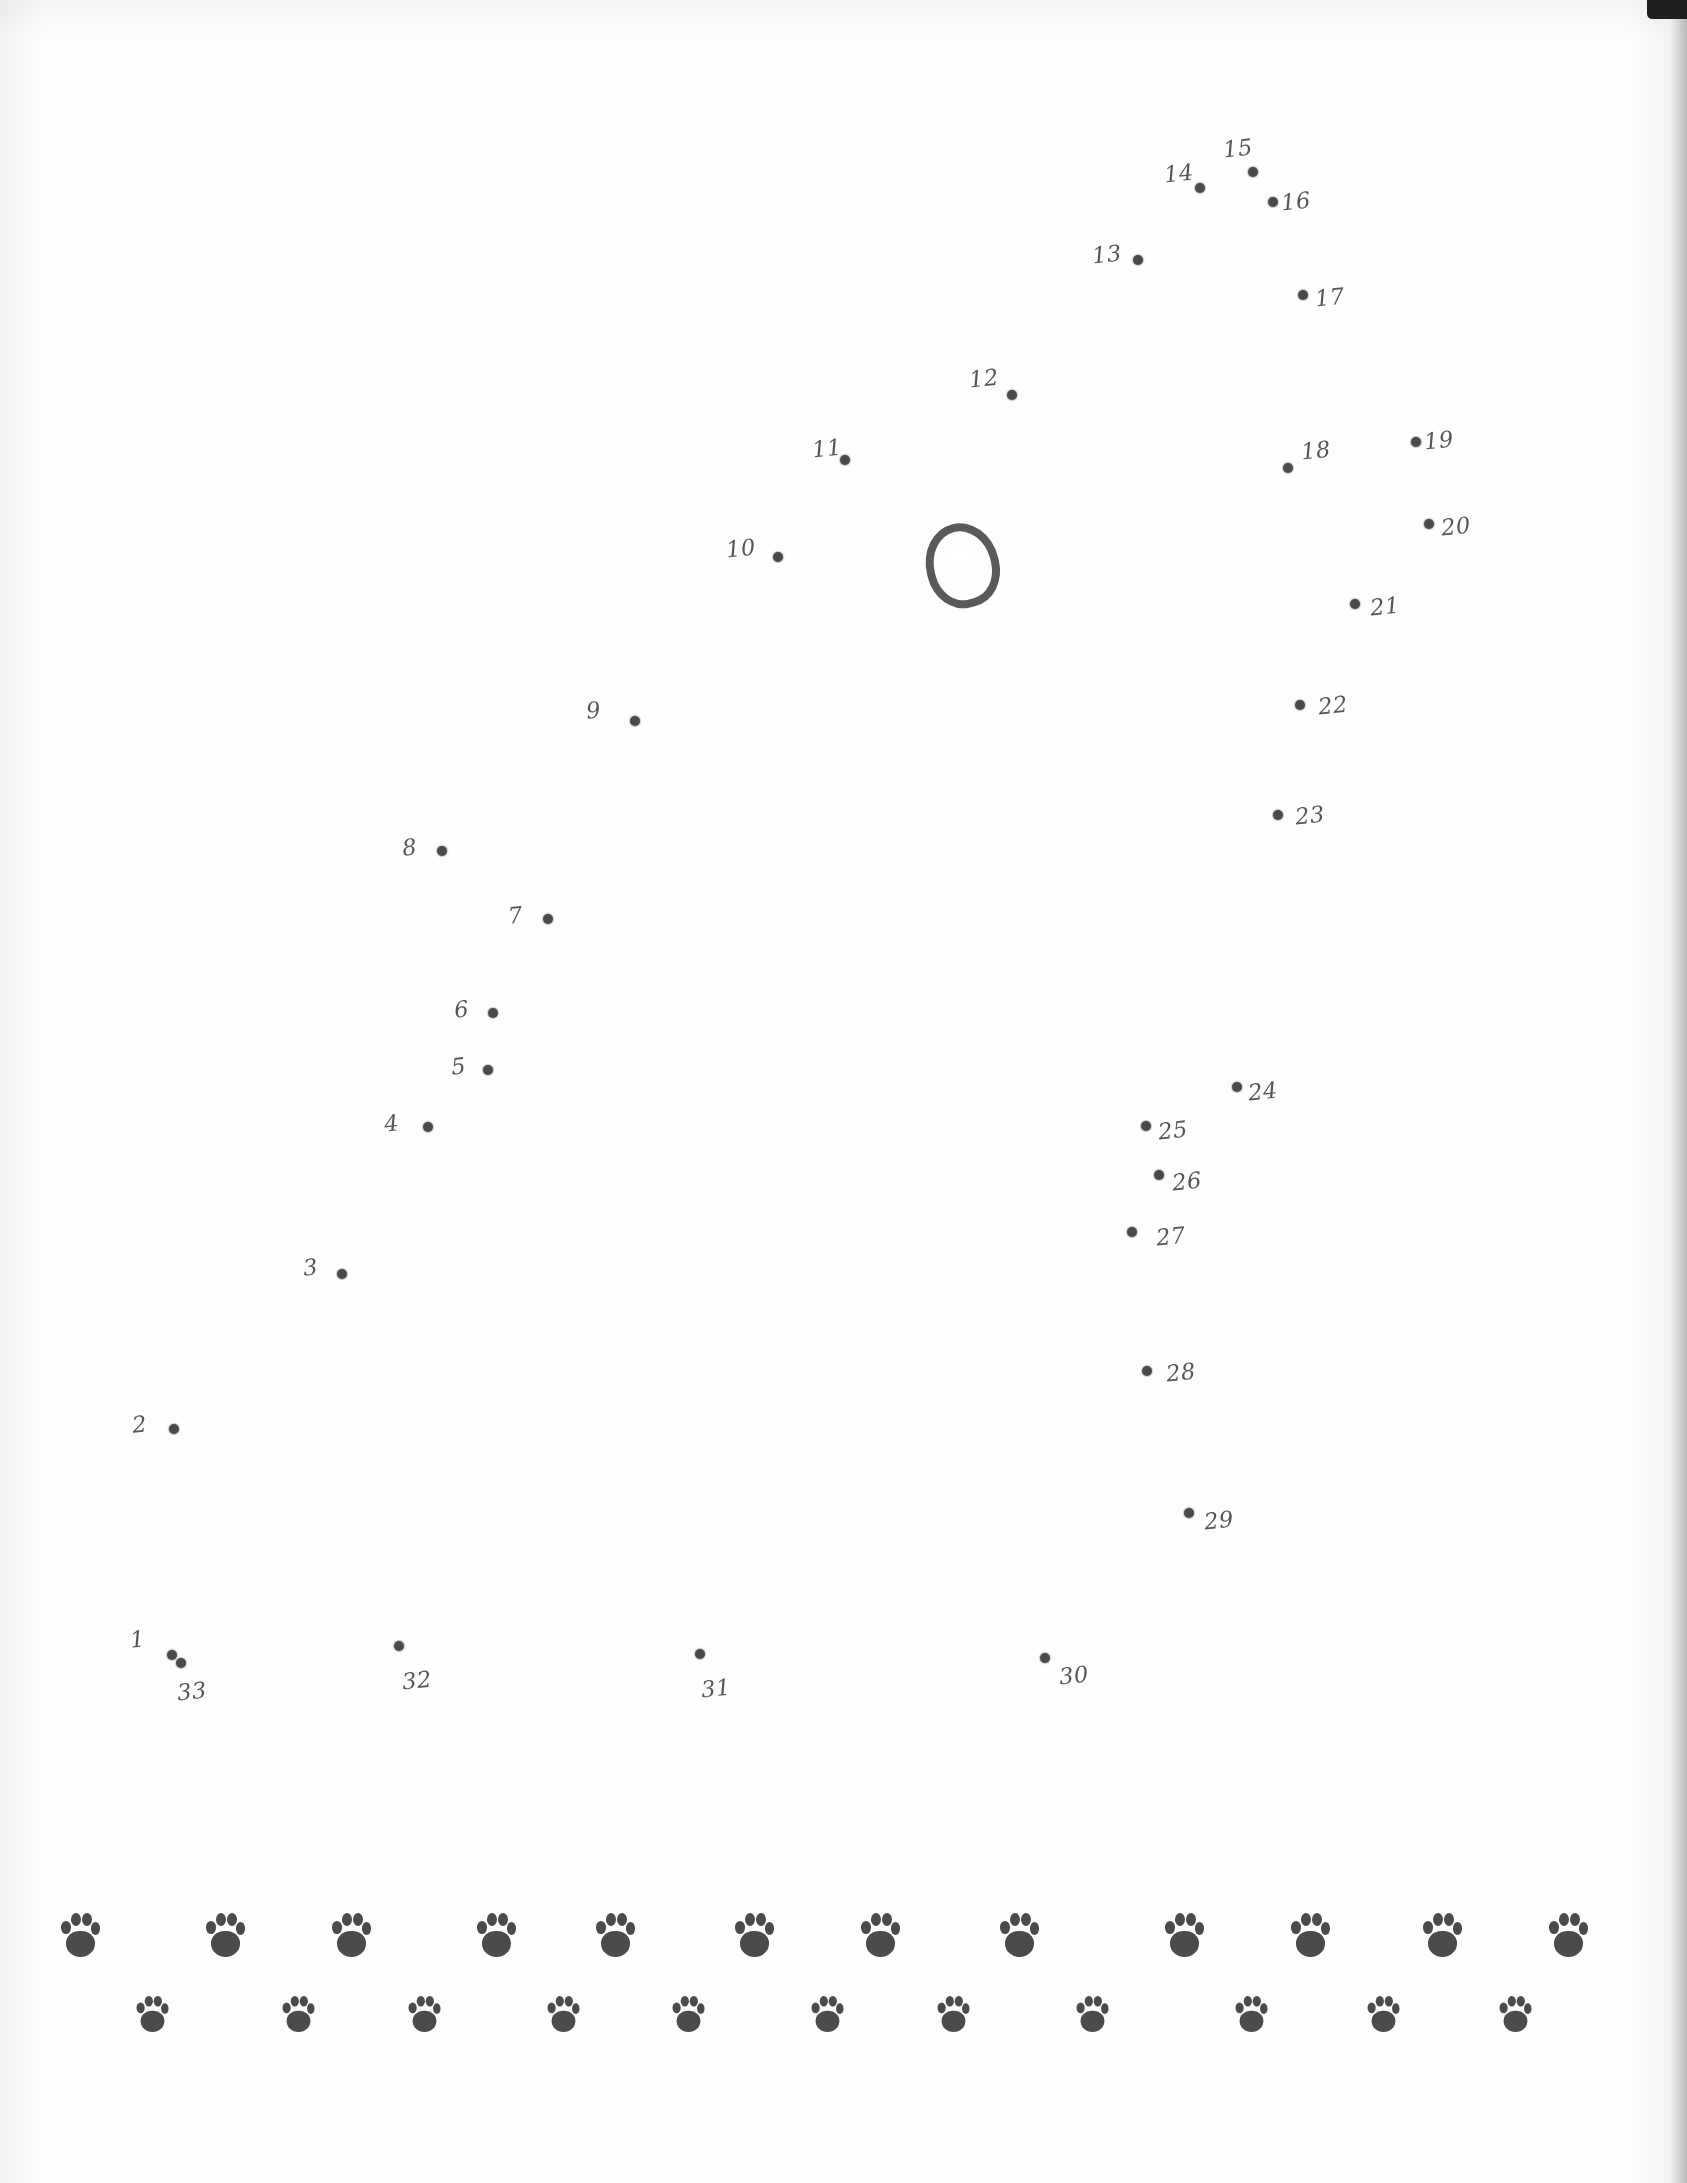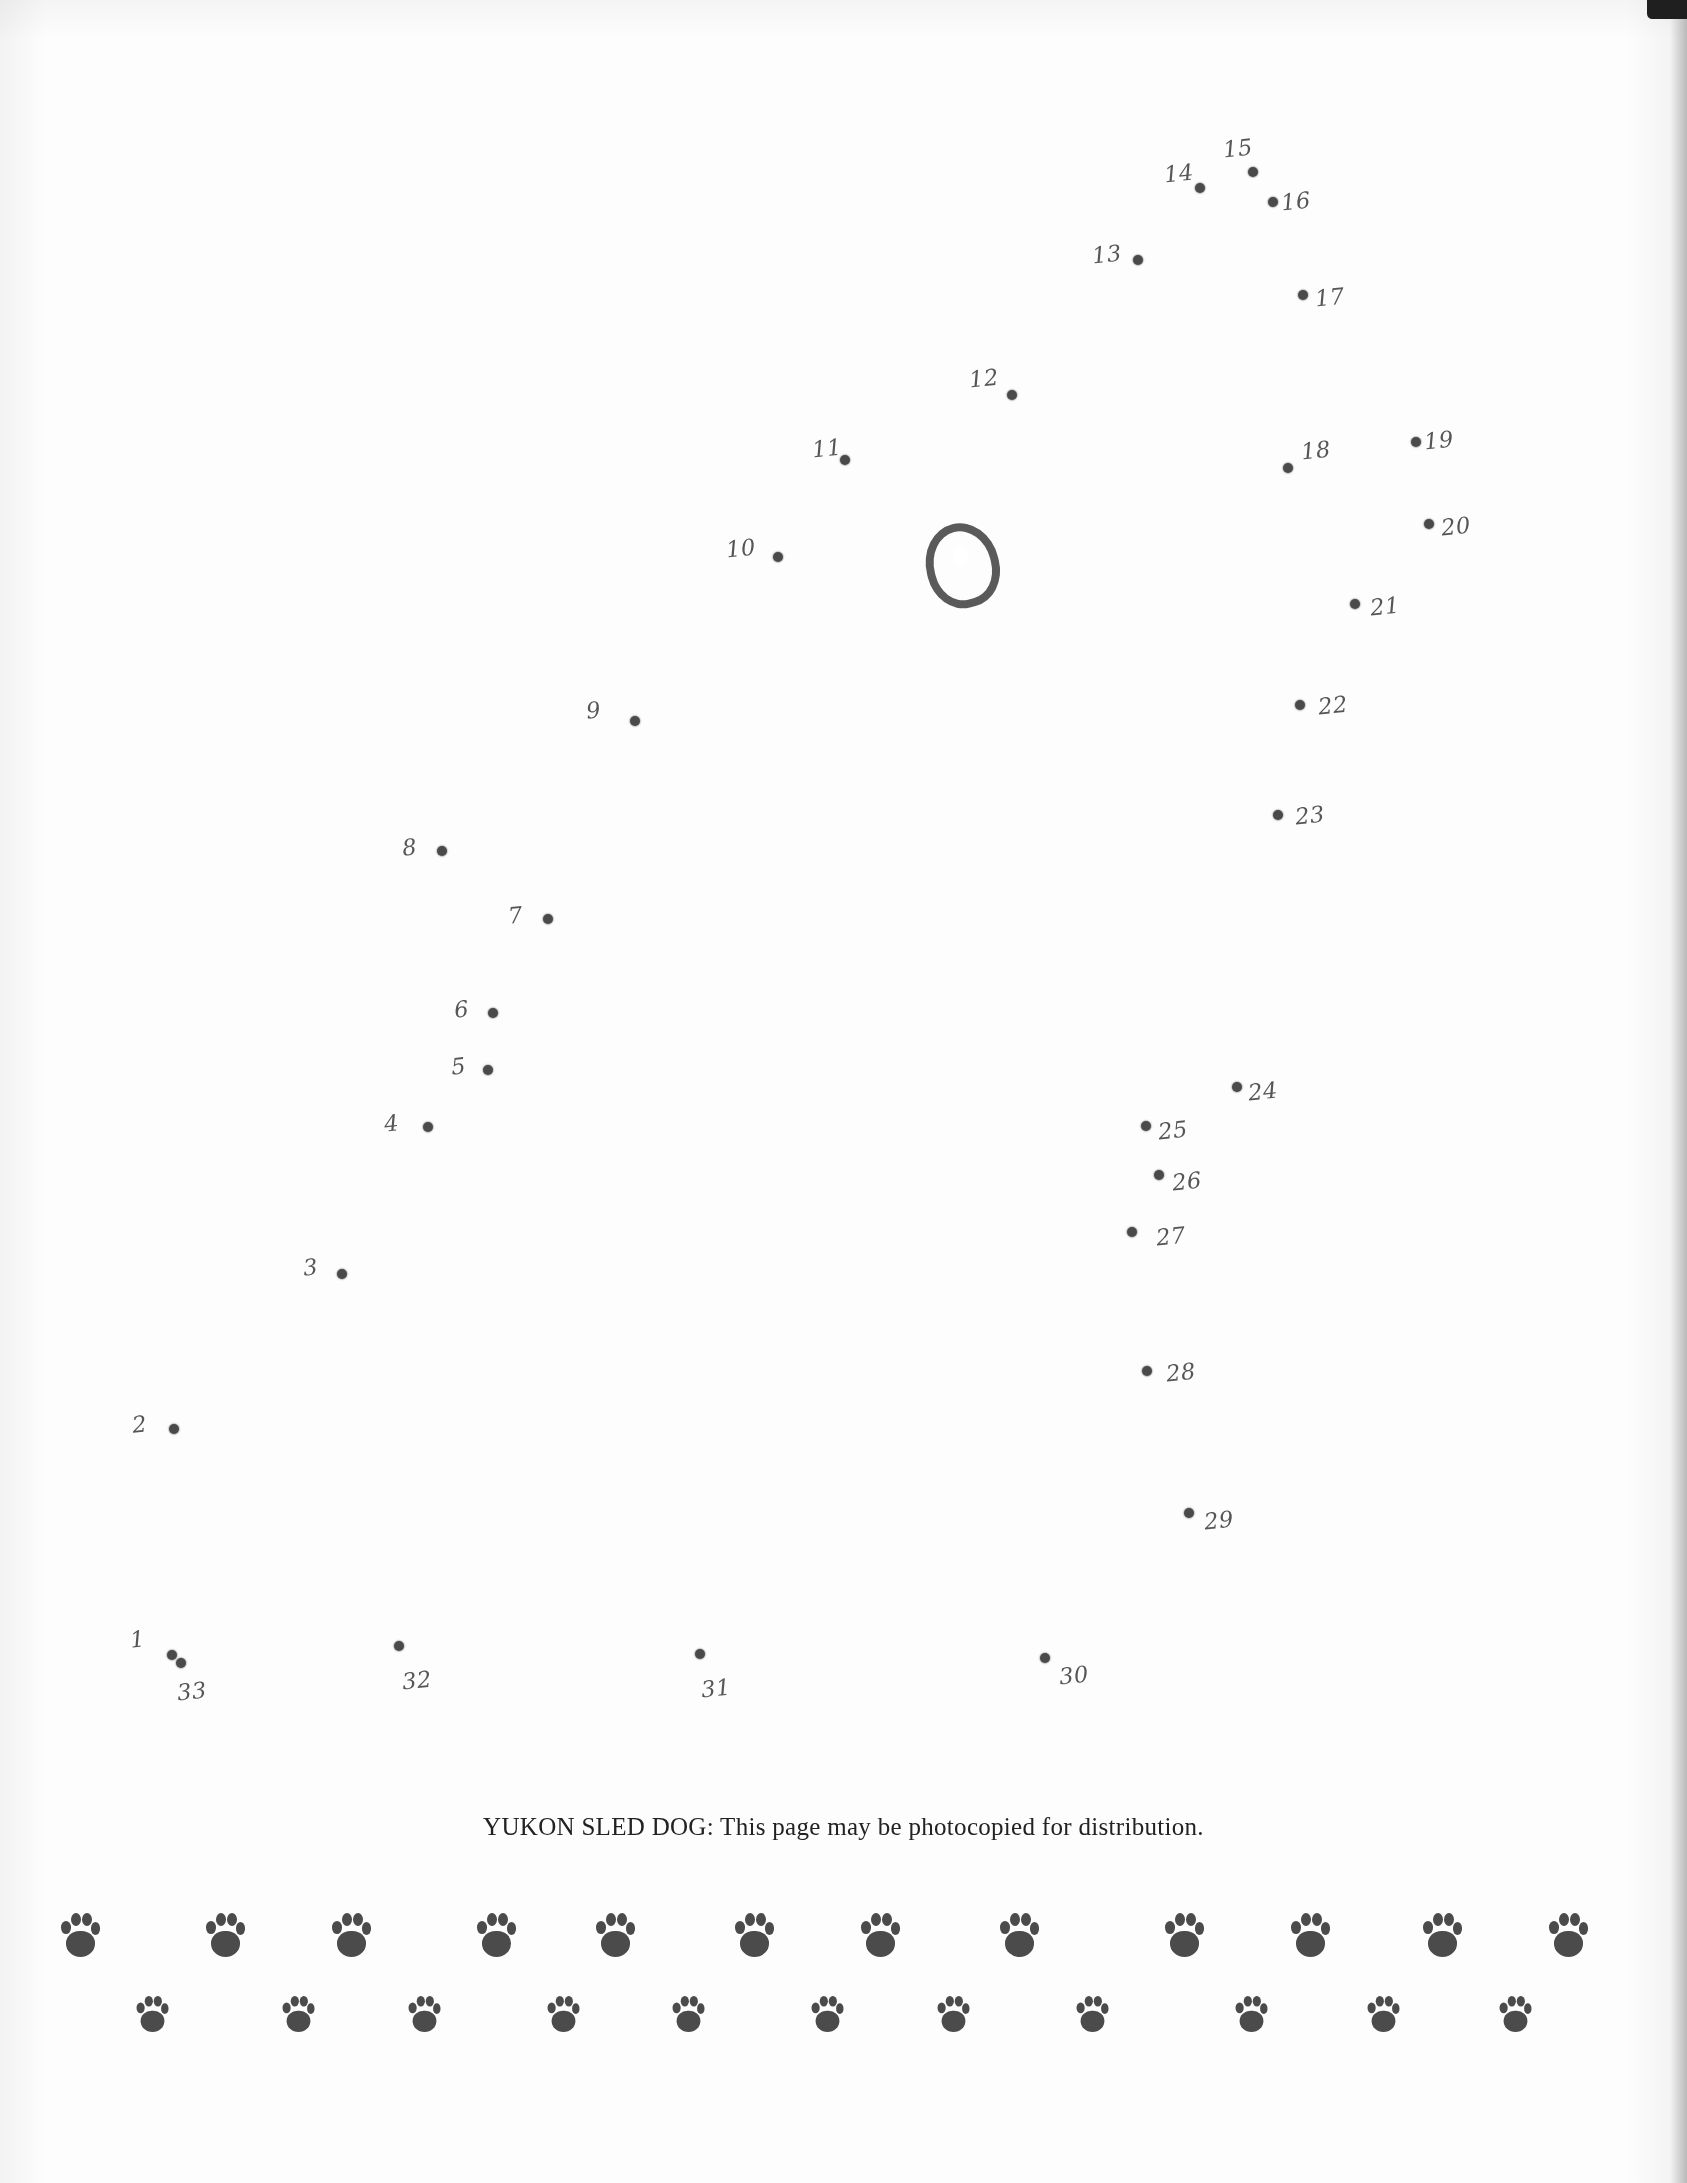--- a/index.html
+++ b/index.html
@@ -197,21 +197,20 @@
       <div class="dot" style="left: 394px; top: 1641px;"></div>
       <div class="dot-num" style="left: 402px; top: 1667px;">32</div>
       <div class="dot" style="left: 176px; top: 1658px;"></div>
       <div class="dot-num" style="left: 177px; top: 1678px;">33</div>
     </div>
 
   <div id="eye" class="eye" style="left: 926px; top: 523px;">
     <div class="eye-inner"></div>
   </div>
 
-  <div class="caption">YUKON SLED DOG:  This page may be photocopied for distribution.</div>
 
   <div class="paw-strip" id="paw-strip">
       <div class="paw" style="left: 60px; top: 20px;">
         <div class="pad main"></div>
         <div class="pad t1"></div>
         <div class="pad t2"></div>
         <div class="pad t3"></div>
         <div class="pad t4"></div>
       </div>
       <div class="paw" style="left: 205px; top: 20px;">

